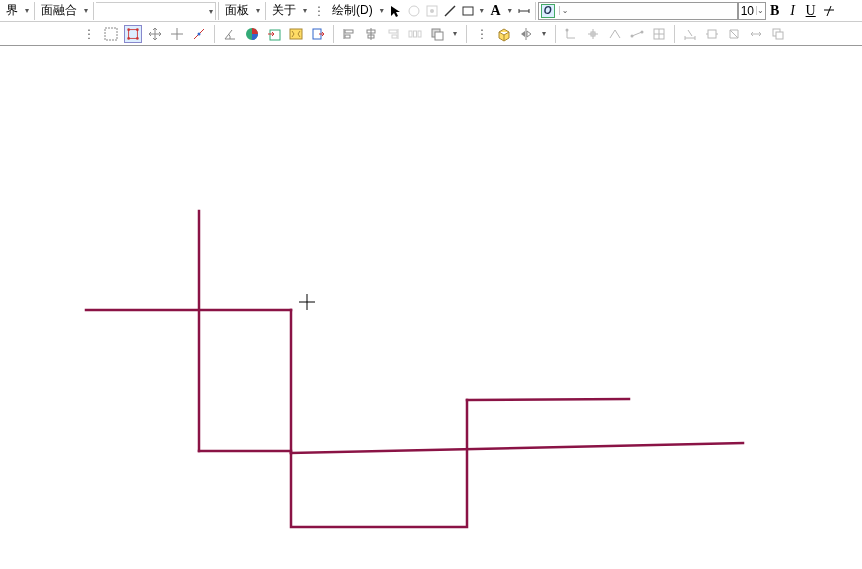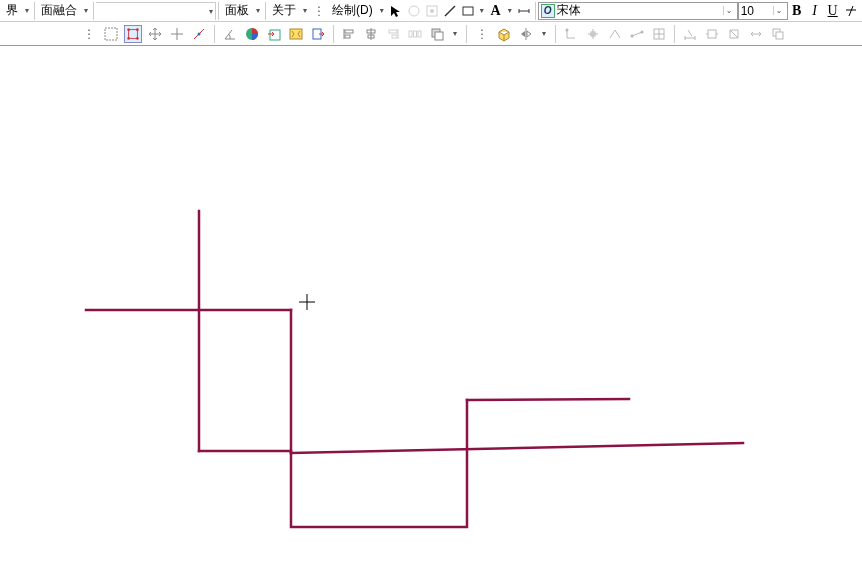--- a/index.html
+++ b/index.html
@@ -169,24 +169,23 @@
   <span class="tb-btn">
     <svg width="14" height="14" viewBox="0 0 14 14">
         <line x1="2" y1="7" x2="12" y2="7" stroke="#333"></line>
         <path d="M2 5 L2 9 M12 5 L12 9" stroke="#333"></path>
       </svg>
   </span>
   <div class="sep"></div>
 
   <div class="combo" style="width:200px">
     <span class="font-o">O</span>
-    <span style="flex:1">宋体</span>
     <span class="combo-arrow">⌄</span>
   </div>
-  <div class="combo" style="width:50px">
+  <div class="combo" style="width:28px">
     <span style="flex:1">10</span>
     <span class="combo-arrow">⌄</span>
   </div>
 
   <span class="tb-btn bold">B</span>
   <span class="tb-btn italic">I</span>
   <span class="tb-btn underline">U</span>
   <span class="tb-btn">
     <svg width="14" height="14" viewBox="0 0 14 14">
         <path d="M9 2 L5 12 M2 6 L12 6" stroke="#000" fill="none"></path>

